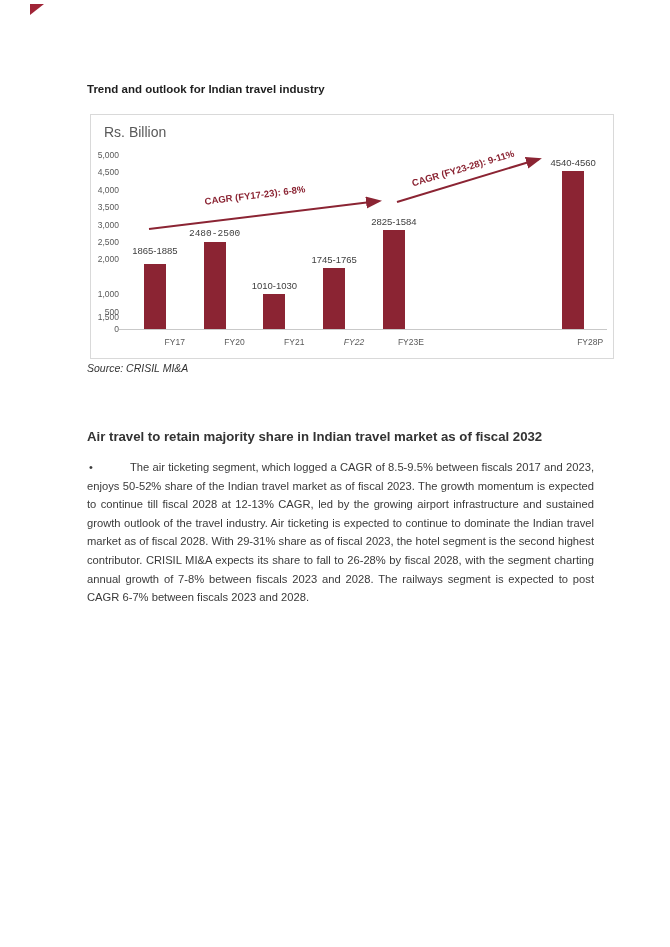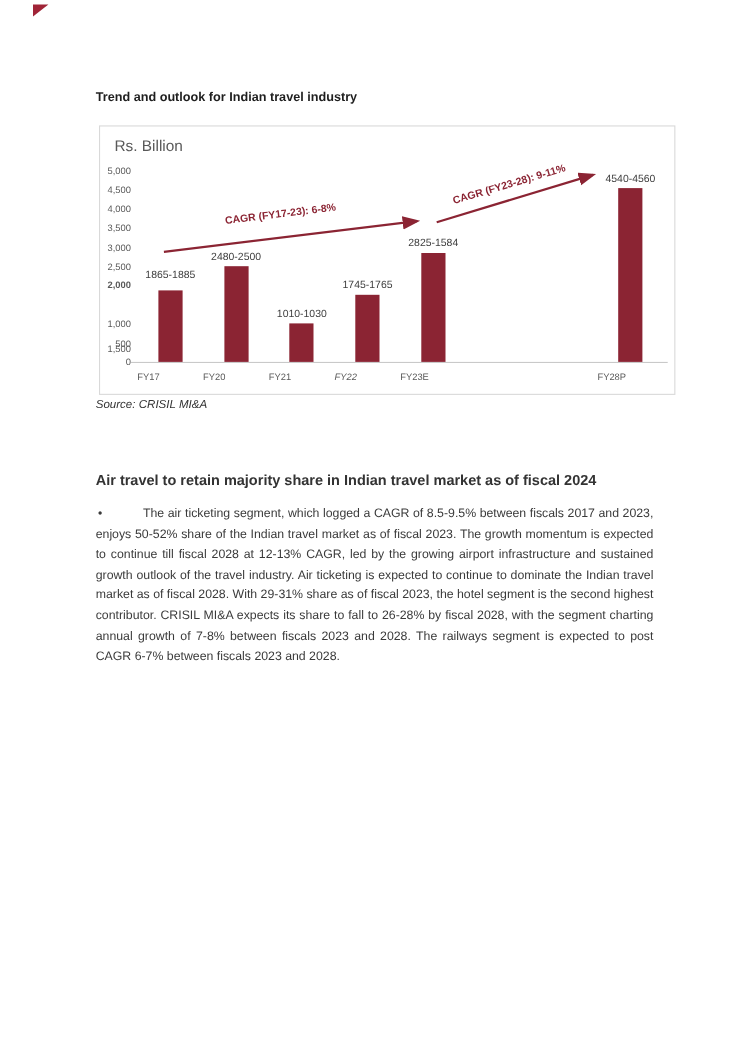--- a/index.html
+++ b/index.html
@@ -11,21 +11,21 @@
   #footer-rule{position:absolute;left:87px;top:939px;width:558px;height:5px;background:var(--accent-red);}
   
   #chart-heading{position:absolute;left:87px;top:83px;font-size:11.5px;font-weight:bold;color:#1f1f1f;}
   #chart-box{position:absolute;left:90px;top:114px;width:522px;height:243px;border:1px solid #d9d9d9;background:#fff;}
   #unit-label{position:absolute;left:13px;top:9px;font-size:14px;color:#595959;}
   #plot{position:absolute;left:34px;top:40px;width:478px;height:174px;}
   .ytick{position:absolute;left:0;width:28px;text-align:right;font-size:8.5px;color:#595959;line-height:10px;}
   #axis-line{position:absolute;left:28px;width:488px;top:214px;height:1px;background:#c9c9c9;}
   .bar{position:absolute;bottom:0;width:22px;background:var(--maroon);}
   .vlabel{position:absolute;width:90px;text-align:center;font-size:9.5px;color:#404040;white-space:nowrap;}
-  .cat{position:absolute;top:182px;width:60px;text-align:left;font-size:8.5px;color:#595959;}
+  .cat{position:absolute;top:182px;width:60px;text-align:right;font-size:8.5px;color:#595959;}
   #arrow-svg{position:absolute;left:0;top:0;pointer-events:none;}
   .cagr{position:absolute;font-size:9.5px;font-weight:bold;color:var(--maroon);white-space:nowrap;}
   #cagr-1{left:164px;top:80px;transform:translate(-50%,-50%) rotate(-7deg);}
   #cagr-2{left:372px;top:53px;transform:translate(-50%,-50%) rotate(-16.5deg);}
   #notes-block{position:absolute;left:87px;top:361px;width:507px;font-size:10.5px;font-style:italic;
                line-height:15px;text-align:justify;color:#333;}
   #notes-block p{margin:0;}
   #section-heading{position:absolute;left:87px;top:429px;width:520px;font-size:13.2px;font-weight:bold;color:#333;}
   #bullet-para{position:absolute;left:87px;top:458px;width:507px;font-size:11.2px;line-height:18.6px;
                text-align:justify;color:#3a3a3a;}
@@ -44,34 +44,34 @@
   <div id="chart-heading">Trend and outlook for Indian travel industry</div>
 
   <div id="chart-box">
     <div id="unit-label">Rs. Billion</div>
     <div id="axis-line"></div>
     <div id="ticks">
         <div class="ytick" style="top: 209px;">0</div>
         <div class="ytick" style="top: 191.6px;">500</div>
         <div class="ytick" style="top: 174.2px;">1,000</div>
         <div class="ytick" style="top: 156.8px; margin-top: 40px;">1,500</div>
-        <div class="ytick" style="top: 139.4px; font-weight: bold;">2,000</div>
+        <div class="ytick" style="top: 139.4px;">2,000</div>
         <div class="ytick" style="top: 122px;">2,500</div>
         <div class="ytick" style="top: 104.6px;">3,000</div>
         <div class="ytick" style="top: 87.2px;">3,500</div>
         <div class="ytick" style="top: 69.8px;">4,000</div>
         <div class="ytick" style="top: 52.4px;">4,500</div>
         <div class="ytick" style="top: 35px;">5,000</div>
       </div>
     <div id="plot">
         <div class="bar" style="left: 18.875px; height: 65.25px; background: rgb(139, 36, 51);"></div>
         <div class="vlabel" style="left: -15.125px; bottom: 73px;">1865-1885</div>
         <div class="cat" style="left: -0.125px;">FY17</div>
         <div class="bar" style="left: 78.625px; height: 86.652px; background: rgb(139, 36, 51);"></div>
-        <div class="vlabel" style="left: 44.625px; bottom: 89.652px;">2480-2500</div>
+        <div class="vlabel" style="left: 44.625px; bottom: 89.652px; font-family: Liberation Mono, monospace;">2480-2500</div>
         <div class="cat" style="left: 59.625px;">FY20</div>
         <div class="bar" style="left: 138.375px; height: 35.496px; background: rgb(139, 36, 51);"></div>
         <div class="vlabel" style="left: 104.375px; bottom: 38.496px;">1010-1030</div>
         <div class="cat" style="left: 119.375px;">FY21</div>
         <div class="bar" style="left: 198.125px; height: 61.074px; background: rgb(139, 36, 51);"></div>
         <div class="vlabel" style="left: 164.125px; bottom: 64.074px;">1745-1765</div>
         <div class="cat" style="left: 179.125px; font-style: italic;">FY22</div>
         <div class="bar" style="left: 257.875px; height: 98.658px; background: rgb(139, 36, 51);"></div>
         <div class="vlabel" style="left: 223.875px; bottom: 101.658px;">2825-1584</div>
         <div class="cat" style="left: 238.875px;">FY23E</div>
@@ -91,21 +91,21 @@
     </svg>
 
     <div id="cagr-1" class="cagr">CAGR (FY17-23): 6-8%</div>
     <div id="cagr-2" class="cagr">CAGR (FY23-28): 9-11%</div>
   </div>
 
   <div id="notes-block">
     <p>Source: CRISIL MI&amp;A</p>
   </div>
 
-  <div id="section-heading">Air travel to retain majority share in Indian travel market as of fiscal 2024</div>
+  <div id="section-heading">Air travel to retain majority share in Indian travel market as of fiscal 2032</div>
 
   <div id="bullet-para">
     <span id="bullet-glyph">•</span>
     <p class="para-text">The air ticketing segment, which logged a CAGR of 8.5-9.5% between fiscals 2017 and 2023, enjoys 50-52% share of the Indian travel market as of fiscal 2023. The growth momentum is expected to continue till fiscal 2028 at 12-13% CAGR, led by the growing airport infrastructure and sustained growth outlook of the travel industry. Air ticketing is expected to continue to dominate the Indian travel market as of fiscal 2028. With 29-31% share as of fiscal 2023, the hotel segment is the second highest contributor. CRISIL MI&amp;A expects its share to fall to 26-28% by fiscal 2028, with the segment charting annual growth of 7-8% between fiscals 2023 and 2028. The railways segment is expected to post CAGR 6-7% between fiscals 2023 and 2028.</p>
   </div>
 
   <div id="page-number">249</div>
 
   <div id="footer-rule"></div>
 </div>

